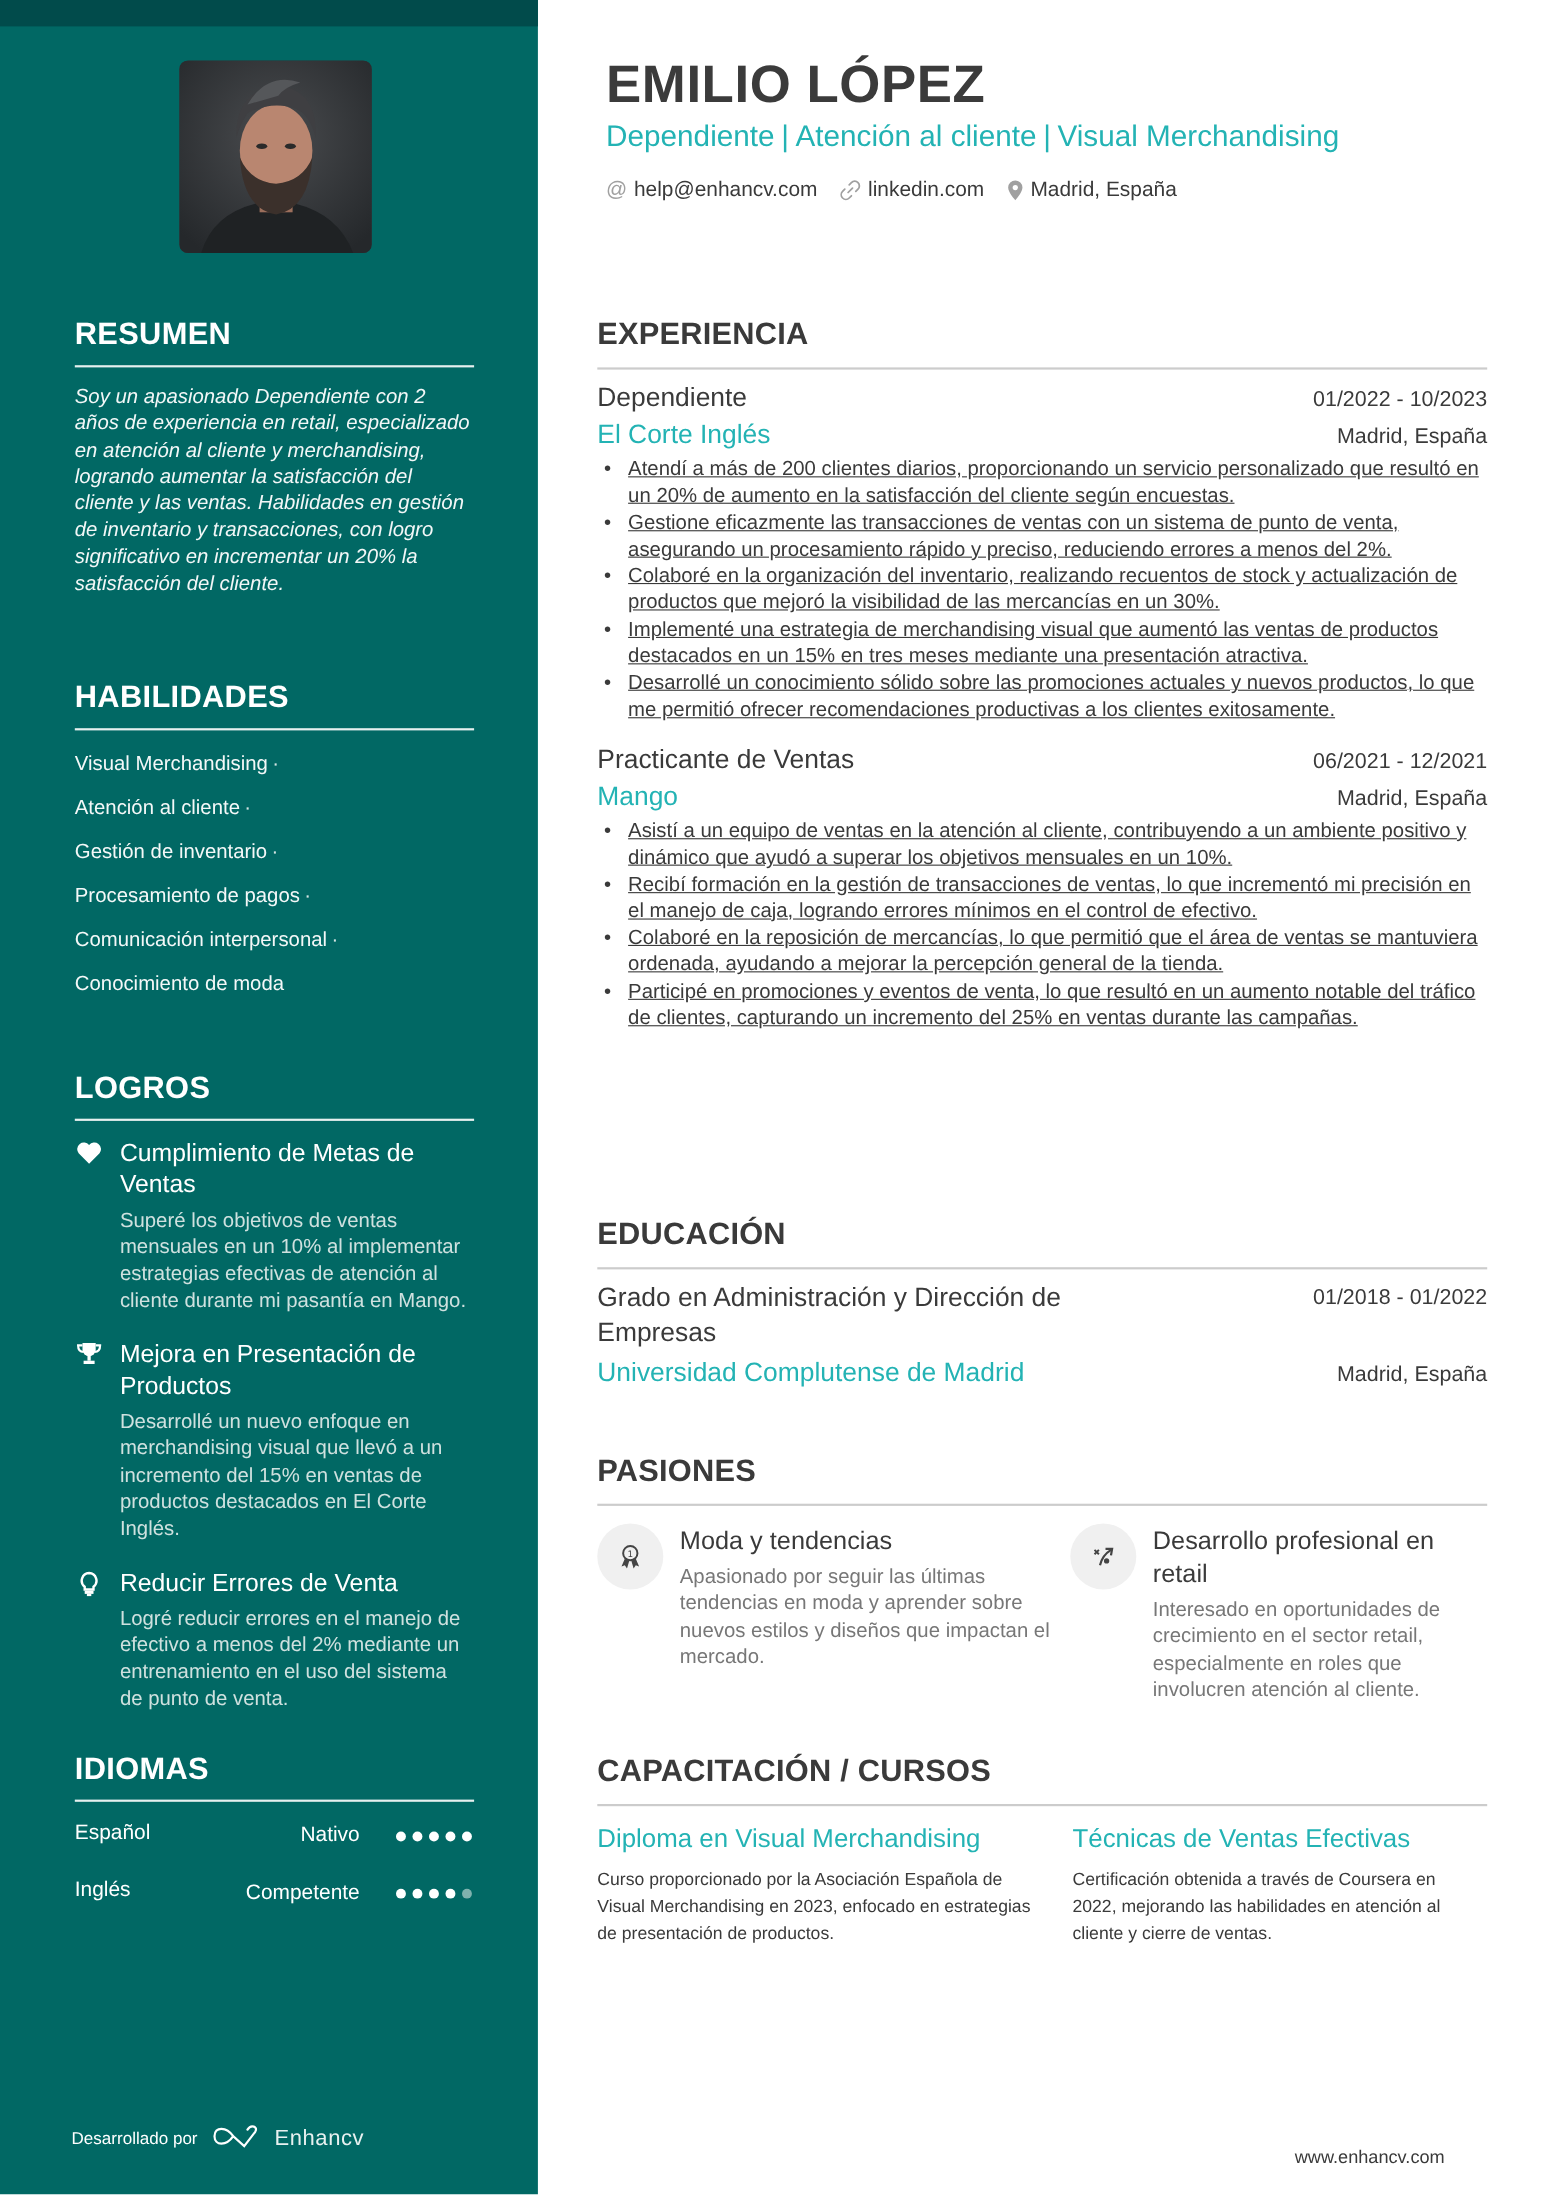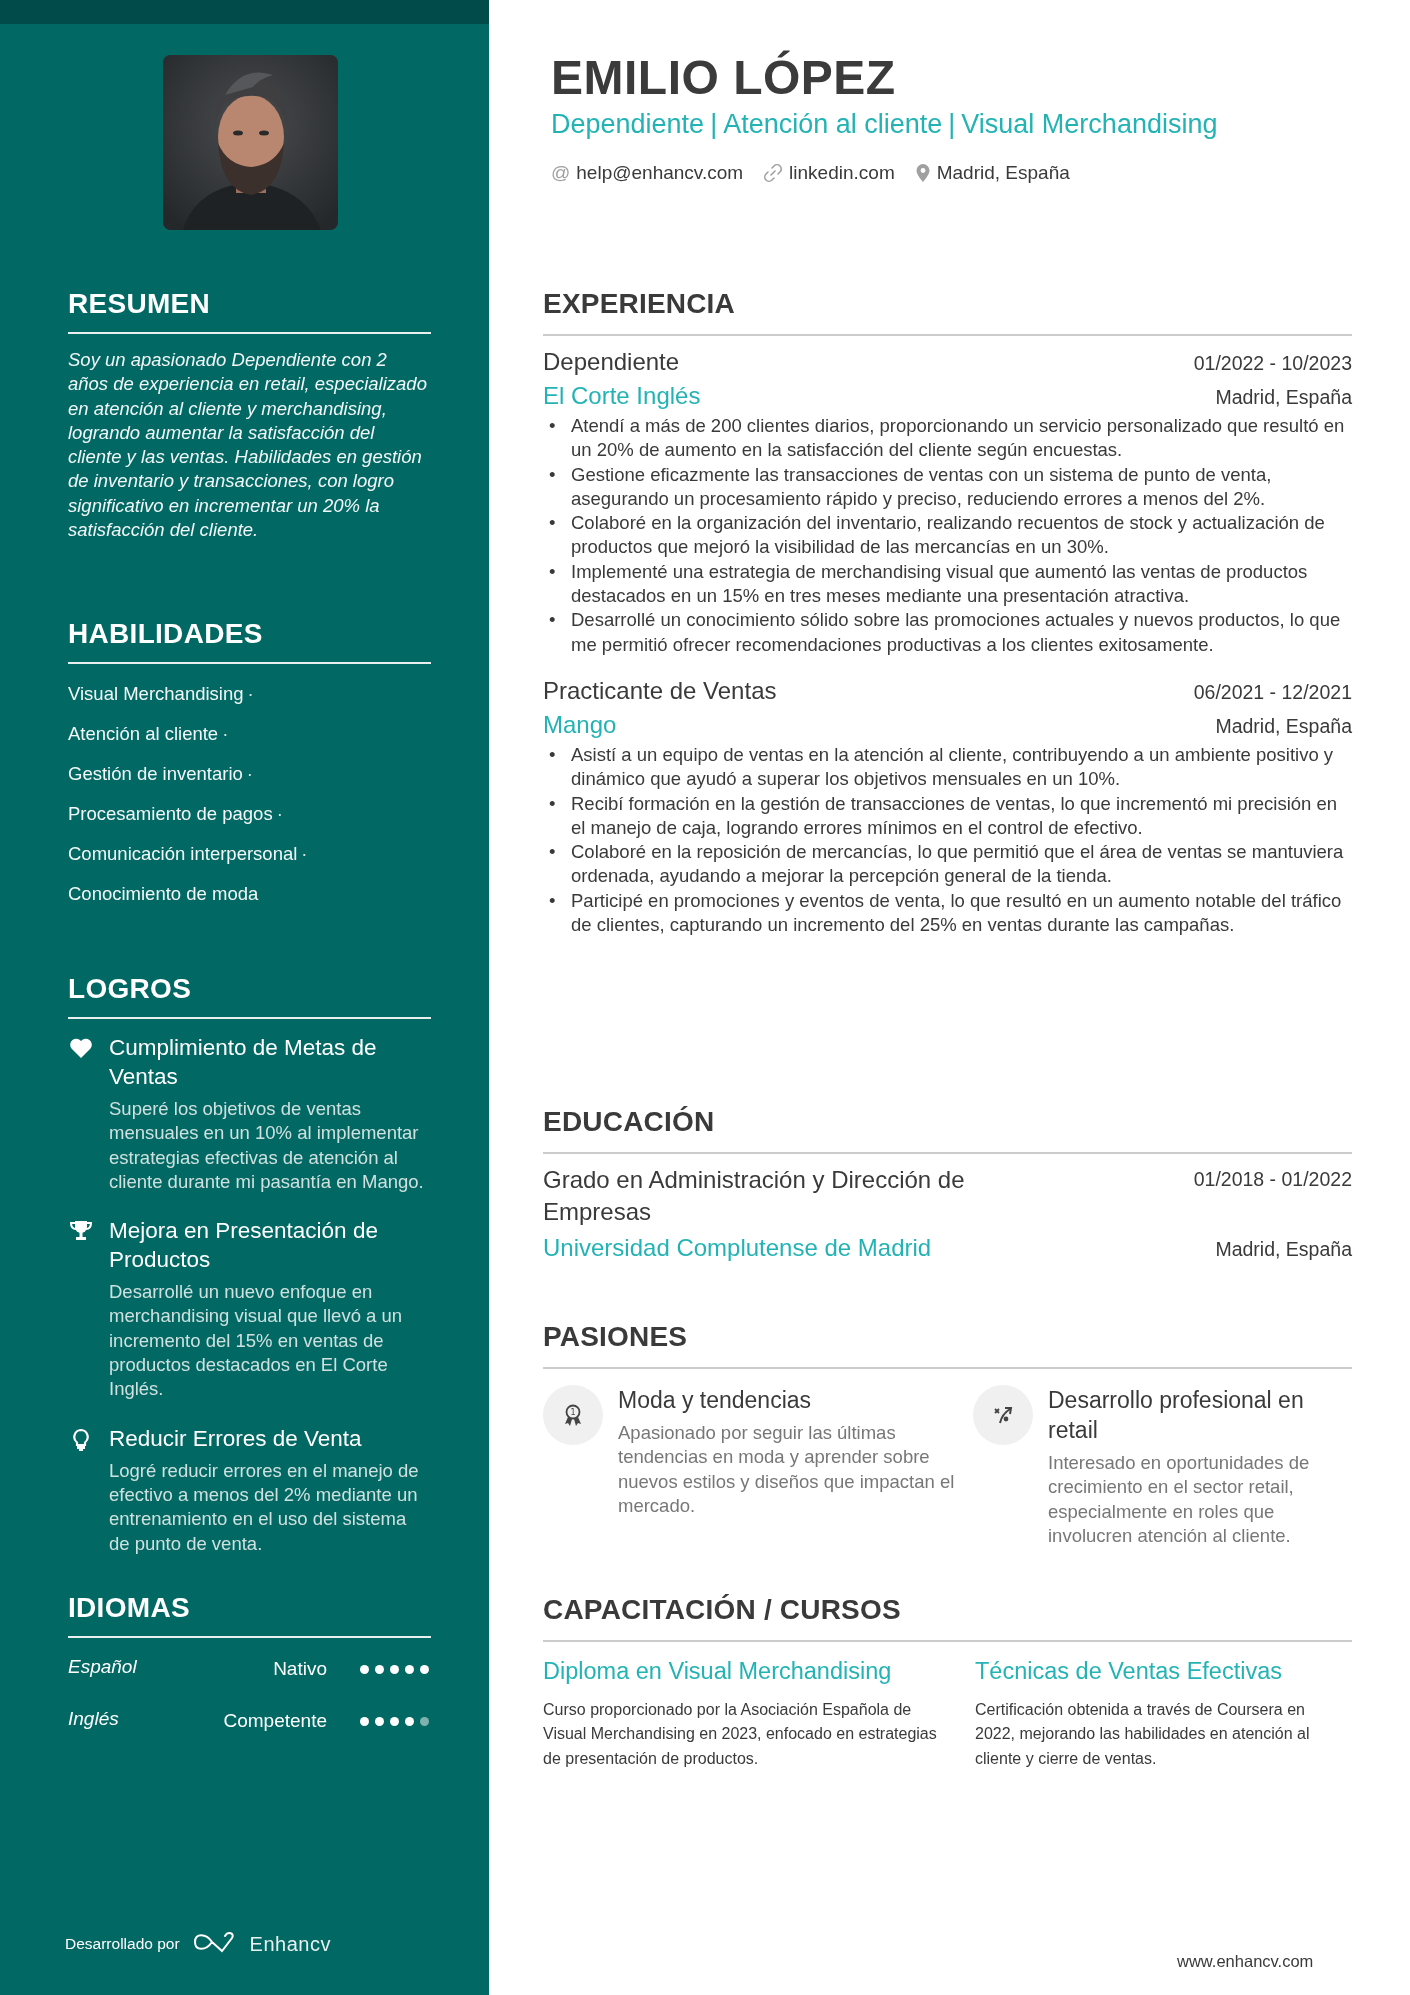--- a/index.html
+++ b/index.html
@@ -18,21 +18,21 @@
   .skills-list { margin-top: 10px; }
   .skill { font-size: 18.5px; line-height: 40px; color: #f4f8f8; }
   .skill .dot { color: #d5e4e3; margin-left: 4px; }
 
   .ach { position: relative; padding-left: 41px; margin-top: 12px; }
   .ach-icon { position: absolute; left: 0; top: 4px; width: 26px; height: 26px; display: flex; align-items: flex-start; justify-content: center; }
   .ach-title { font-size: 22.5px; line-height: 29px; color: #ffffff; }
   .ach-desc { margin-top: 6px; font-size: 18.5px; line-height: 24.3px; color: #cfe1df; }
 
   .lang-row { position: relative; height: 52px; font-size: 19px; }
-  .lang-name { position: absolute; left: 0; top: 10px; color: #ffffff; font-style: italic; }
+  .lang-name { position: absolute; left: 0; top: 10px; color: #ffffff; }
   .lang-level { position: absolute; right: 104px; top: 12px; color: #ffffff; text-align: center; }
   .lang-dots { position: absolute; right: 2px; top: 19px; display: flex; gap: 6px; }
   .lang-dot { width: 9px; height: 9px; border-radius: 50%; background: #ffffff; }
   .lang-dot.off { background: #7fb2ae; }
 
   .powered { position: absolute; left: 65px; top: 1930px; display: flex; align-items: center; gap: 12px; font-size: 15.5px; color: #ffffff; }
   .powered-brand { font-size: 20px; letter-spacing: 0.5px; color: #e8f1f0; }
 
   .header-name { position: absolute; left: 551px; top: 50px; font-size: 48px; font-weight: bold; color: #3b3b3b; letter-spacing: 0.5px; }
   .header-sub { position: absolute; left: 551px; top: 109px; font-size: 27px; color: #23b3b4; white-space: nowrap; }
@@ -42,21 +42,21 @@
   .contact-icon { color: #a0a0a0; font-size: 19px; display: inline-flex; align-items: center; }
 
   .main-section { position: absolute; left: 543px; width: 809px; }
   .main-title { font-size: 28px; color: #3a3a3a; padding-bottom: 14px; border-bottom: 2px solid #cccccc; letter-spacing: 0.2px; }
   .job { margin-top: 14px; }
   .job-row { display: flex; justify-content: space-between; align-items: baseline; }
   .job-title { font-size: 24px; color: #3a3a3a; }
   .job-date { font-size: 19.5px; color: #3a3a3a; }
   .job-company { font-size: 24px; color: #23b3b4; }
   .job-loc { font-size: 19.5px; color: #3a3a3a; }
-  .bullets { list-style: none; margin-top: 4px; }
+  .bullets { list-style: none; margin-top: 4px; text-decoration: underline; }
   .bullets li { position: relative; padding-left: 28px; font-size: 18.5px; line-height: 24.3px; color: #3a3a3a; }
   .bullets li::before { content: "\2022"; position: absolute; left: 6px; top: 0; color: #3a3a3a; }
 
   .edu-title { font-size: 24px; line-height: 32px; color: #3a3a3a; width: 520px; }
 
   .passions { display: flex; margin-top: 16px; }
   .passion { position: relative; width: 430px; padding-left: 75px; }
   .passion:nth-child(2) { width: 379px; }
   .passion-icon { position: absolute; left: 0; top: 0; width: 60px; height: 60px; border-radius: 50%; background: #f0f0f0; display: flex; align-items: center; justify-content: center; }
   .passion-title { font-size: 23px; line-height: 30px; color: #3a3a3a; }

